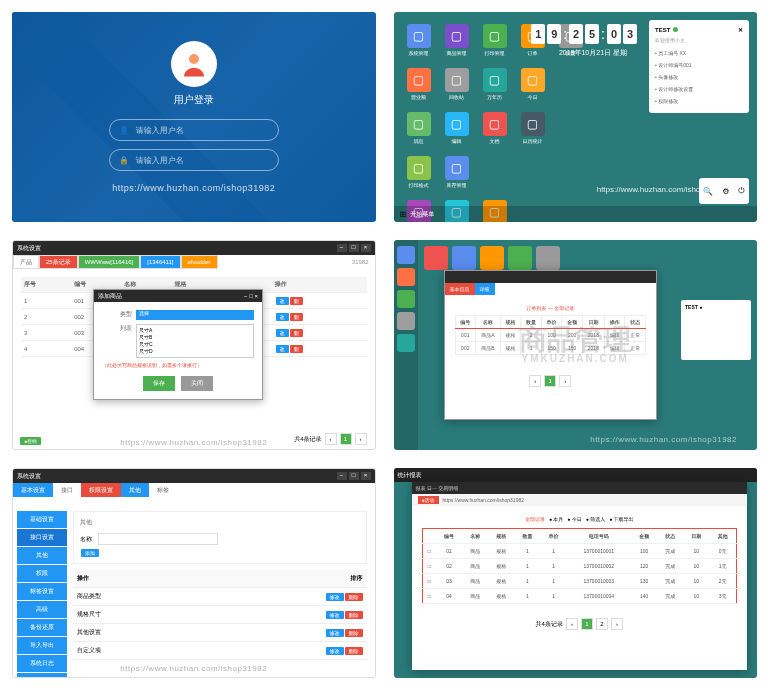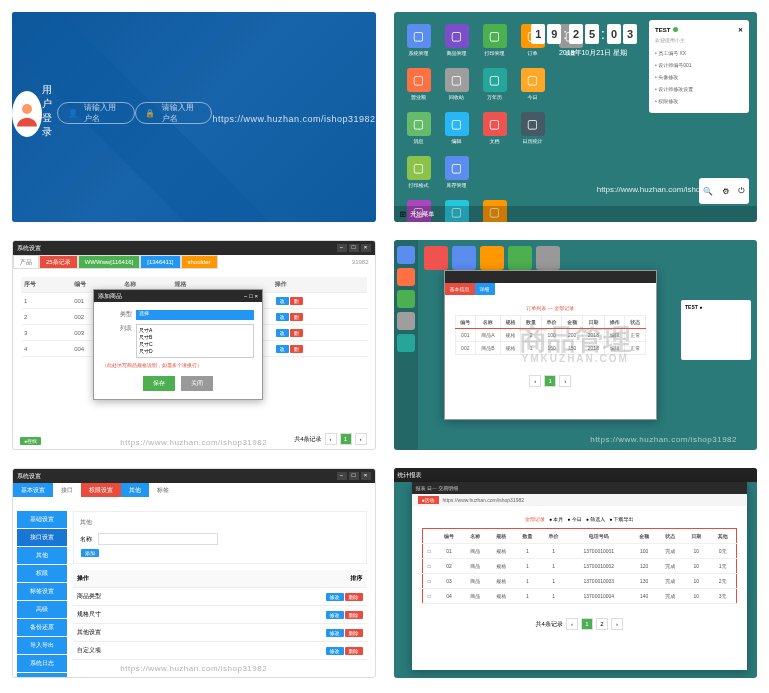--- a/index.html
+++ b/index.html
@@ -1,21 +1,21 @@
 <!DOCTYPE html>
 <html><head>
 <meta charset="utf-8">
 <style>
 *{margin:0;padding:0;box-sizing:border-box;font-family:Arial,"Microsoft YaHei",sans-serif}
 body{background:#fff;padding:12px;width:769px}
 .grid{display:grid;grid-template-columns:1fr 1fr;gap:18px}
 .card{width:100%;height:auto;border-radius:3px;overflow:hidden;font-size:8px;position:relative}
 
 
-.sc1{background:linear-gradient(135deg,#0a4d8c 0%,#1864aa 50%,#0d5a9e 100%);height:210px;display:flex;align-items:center;justify-content:center;position:relative}
+.sc1{background:linear-gradient(135deg,#0a4d8c 0%,#1864aa 50%,#0d5a9e 100%);height:210px;display:flex;flex-direction:column;align-items:center;justify-content:center;position:relative}
 .sc1::before{content:"";position:absolute;inset:0;background:linear-gradient(45deg,transparent 30%,rgba(13,90,160,.6) 30%,rgba(13,90,160,.6) 45%,transparent 45%),linear-gradient(-45deg,transparent 60%,rgba(20,100,175,.4) 60%)}
 .avatar{width:46px;height:46px;border-radius:50%;background:#fff;display:flex;align-items:center;justify-content:center;z-index:1;margin-bottom:6px}
 .avatar svg{width:30px;height:30px}
 .login-title{color:#fff;font-size:10px;margin-bottom:12px;z-index:1}
 .login-input{width:170px;height:22px;border:1px solid rgba(255,255,255,.5);border-radius:11px;margin-bottom:8px;display:flex;align-items:center;padding:0 10px;z-index:1;color:rgba(255,255,255,.7);font-size:8px;gap:6px}
 .login-url{color:rgba(255,255,255,.8);font-size:9px;z-index:1;margin-top:4px;letter-spacing:.5px}
 
 
 .sc2{background:#2a7a7a;height:210px;position:relative;padding:10px}
 .desk-icons{display:grid;grid-template-columns:repeat(5,30px);gap:6px 8px;position:absolute;top:12px;left:10px}

